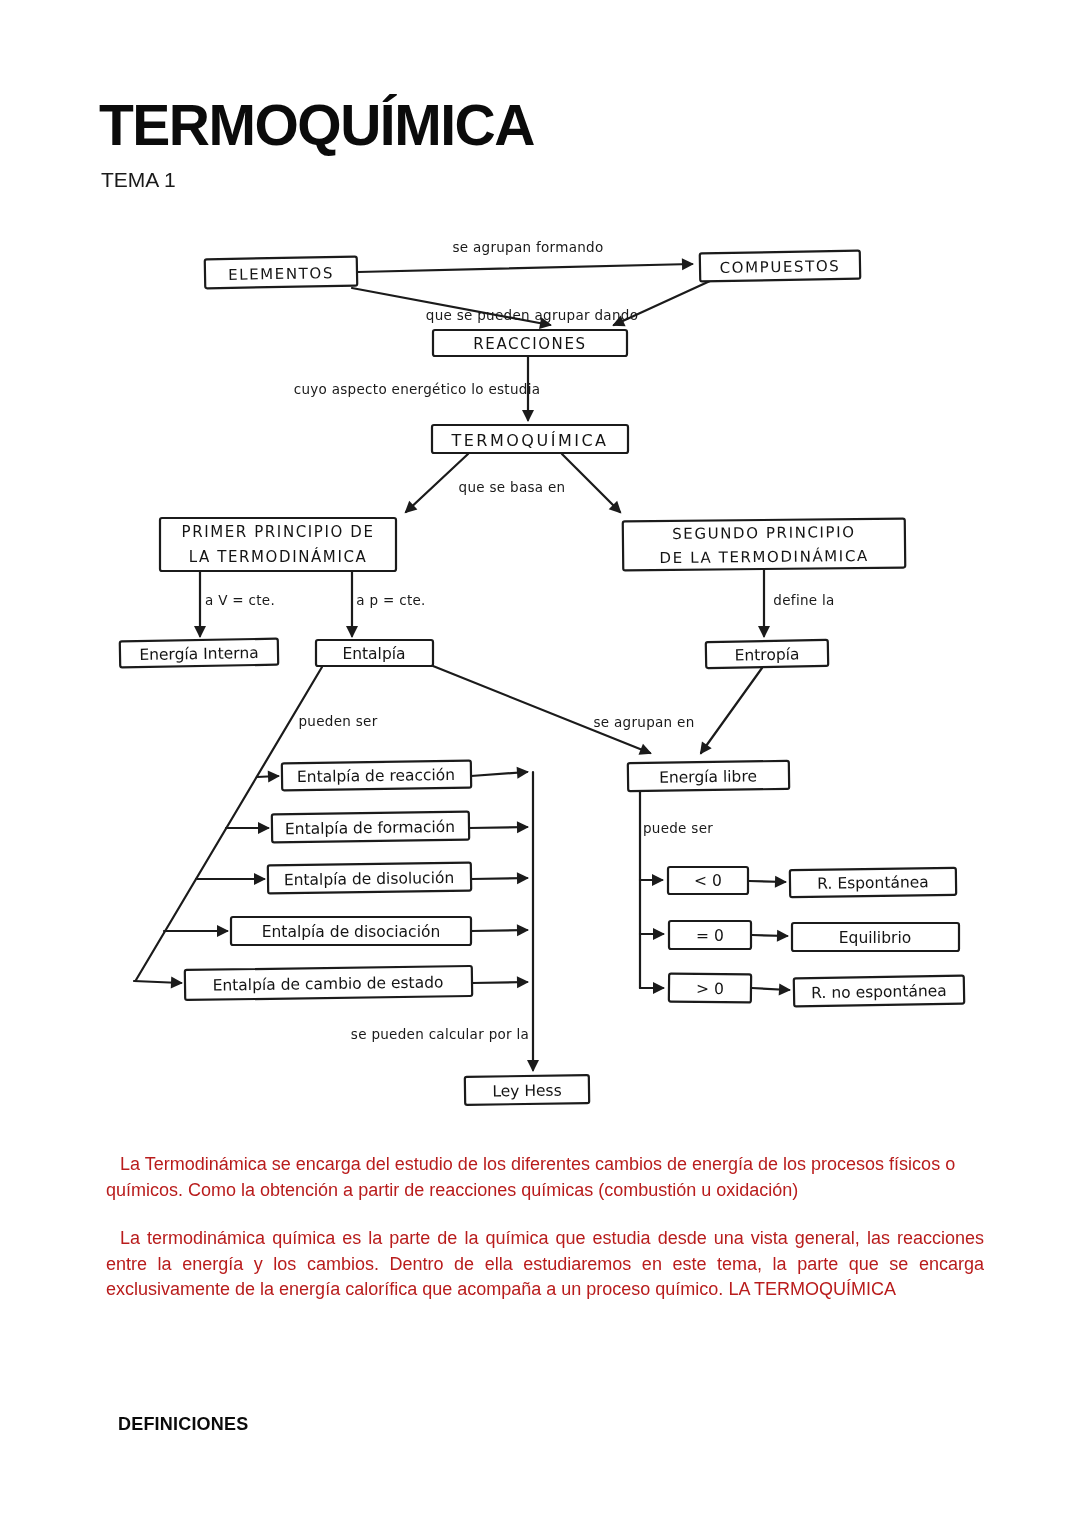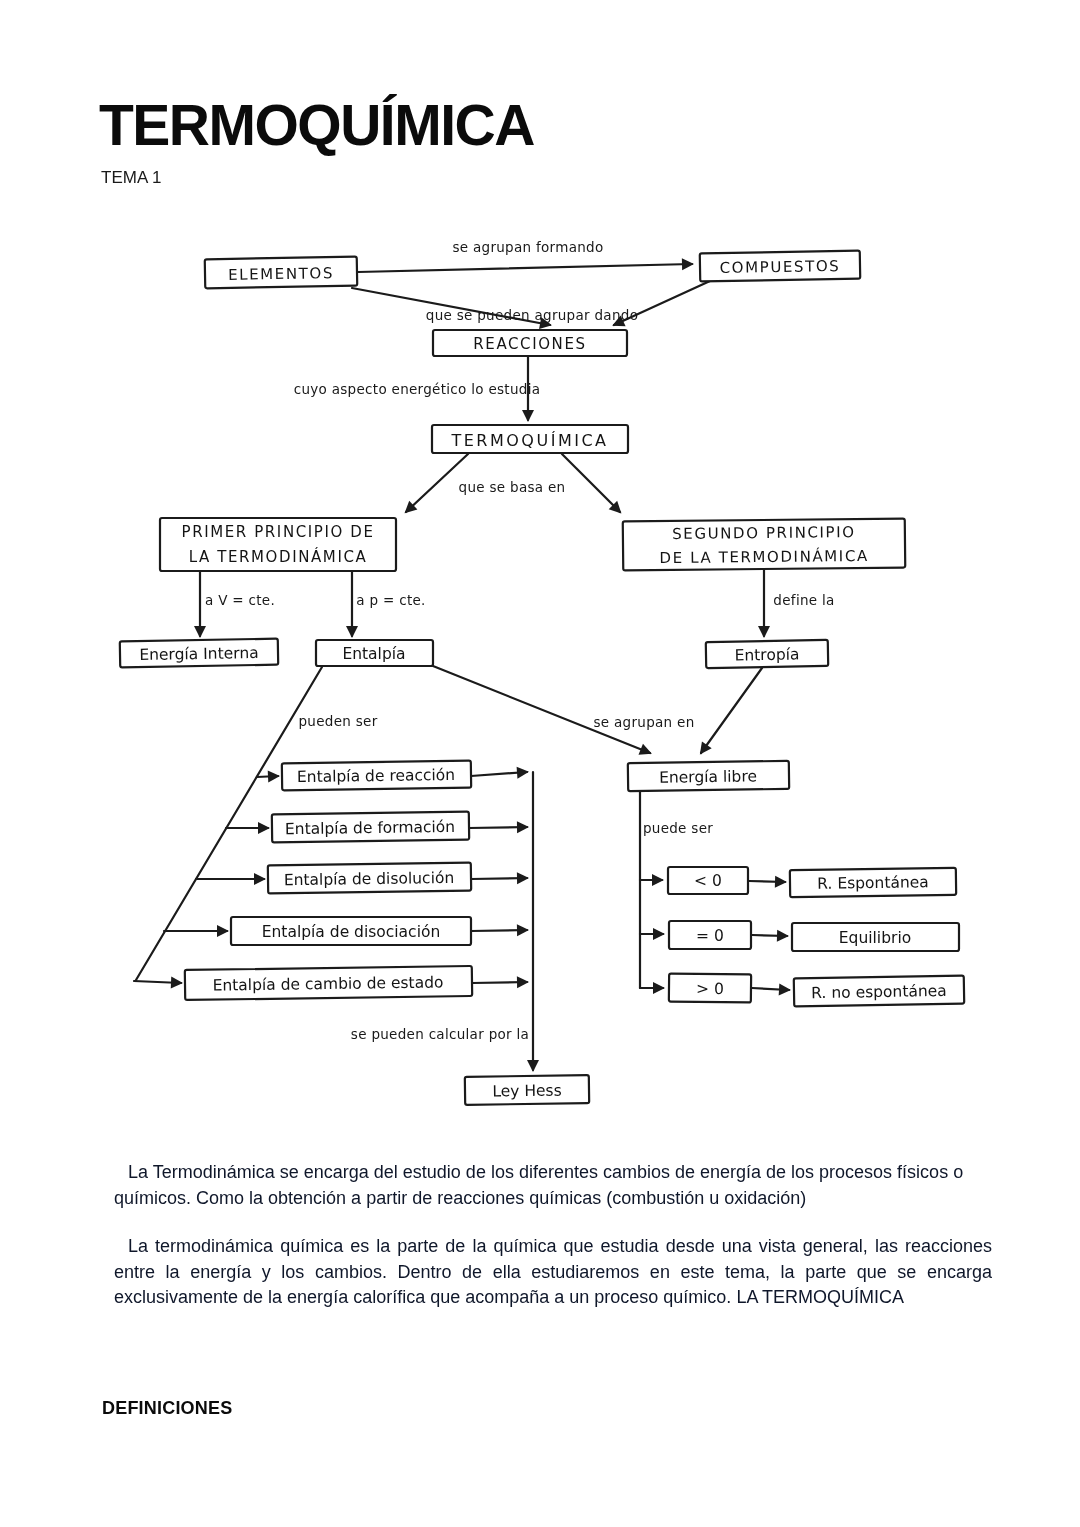--- a/index.html
+++ b/index.html
@@ -5,45 +5,45 @@
   html,body{margin:0;padding:0;background:#ffffff;}
   .page{
     position:relative;width:993px;height:1527px;background:#ffffff;
     font-family:"Liberation Sans",sans-serif;color:#121212;overflow:hidden;
   }
   .title{
     position:absolute;left:99px;top:92px;margin:0;
     font-size:57px;font-weight:700;letter-spacing:-1.5px;color:#0b0b0b;
   }
   .subtitle{
-    position:absolute;left:101px;top:168px;font-size:17px;color:#1a1a1a;
+    position:absolute;left:101px;top:168px;font-size:21px;color:#1a1a1a;
   }
   .map{position:absolute;left:0;top:0;}
   .edge{stroke:#1b1b1b;stroke-width:2.2;fill:none;stroke-linecap:round;}
   .node-box{fill:#ffffff;stroke:#1b1b1b;stroke-width:2.2;rx:2;}
   .nt{
     font-family:"DejaVu Sans",sans-serif;fill:#141414;
     text-anchor:middle;dominant-baseline:central;
   }
   .cap{font-size:15px;letter-spacing:1.6px;}
   .capbig{font-size:16px;letter-spacing:2.5px;}
   .low{font-size:15.5px;}
   .elabel{
     font-family:"DejaVu Sans",sans-serif;font-size:13.5px;fill:#191919;
     text-anchor:middle;dominant-baseline:central;letter-spacing:0.3px;
   }
   .para{
-    position:absolute;left:102px;width:878px;margin:12px;
-    font-size:18px;line-height:25.5px;color:#0f172a;text-indent:14px;
+    position:absolute;left:102px;width:878px;margin:4px;
+    font-size:18px;line-height:25.5px;color:#b91c1c;text-indent:14px;
   }
   .p1{top:1148px;}
   .p2{top:1222px;text-align:justify;}
   .u{text-underline-offset:3px;}
   .defs{
-    position:absolute;left:102px;top:1398px;margin:0;
+    position:absolute;left:102px;top:1398px;margin:16px;
     font-size:18px;font-weight:700;color:#0b0b0b;letter-spacing:0.2px;
   }
 </style>
 </head>
 <body>
 
 <div class="page">
 
   <h1 class="title">TERMOQUÍMICA</h1>
   <div class="subtitle">TEMA 1</div>

